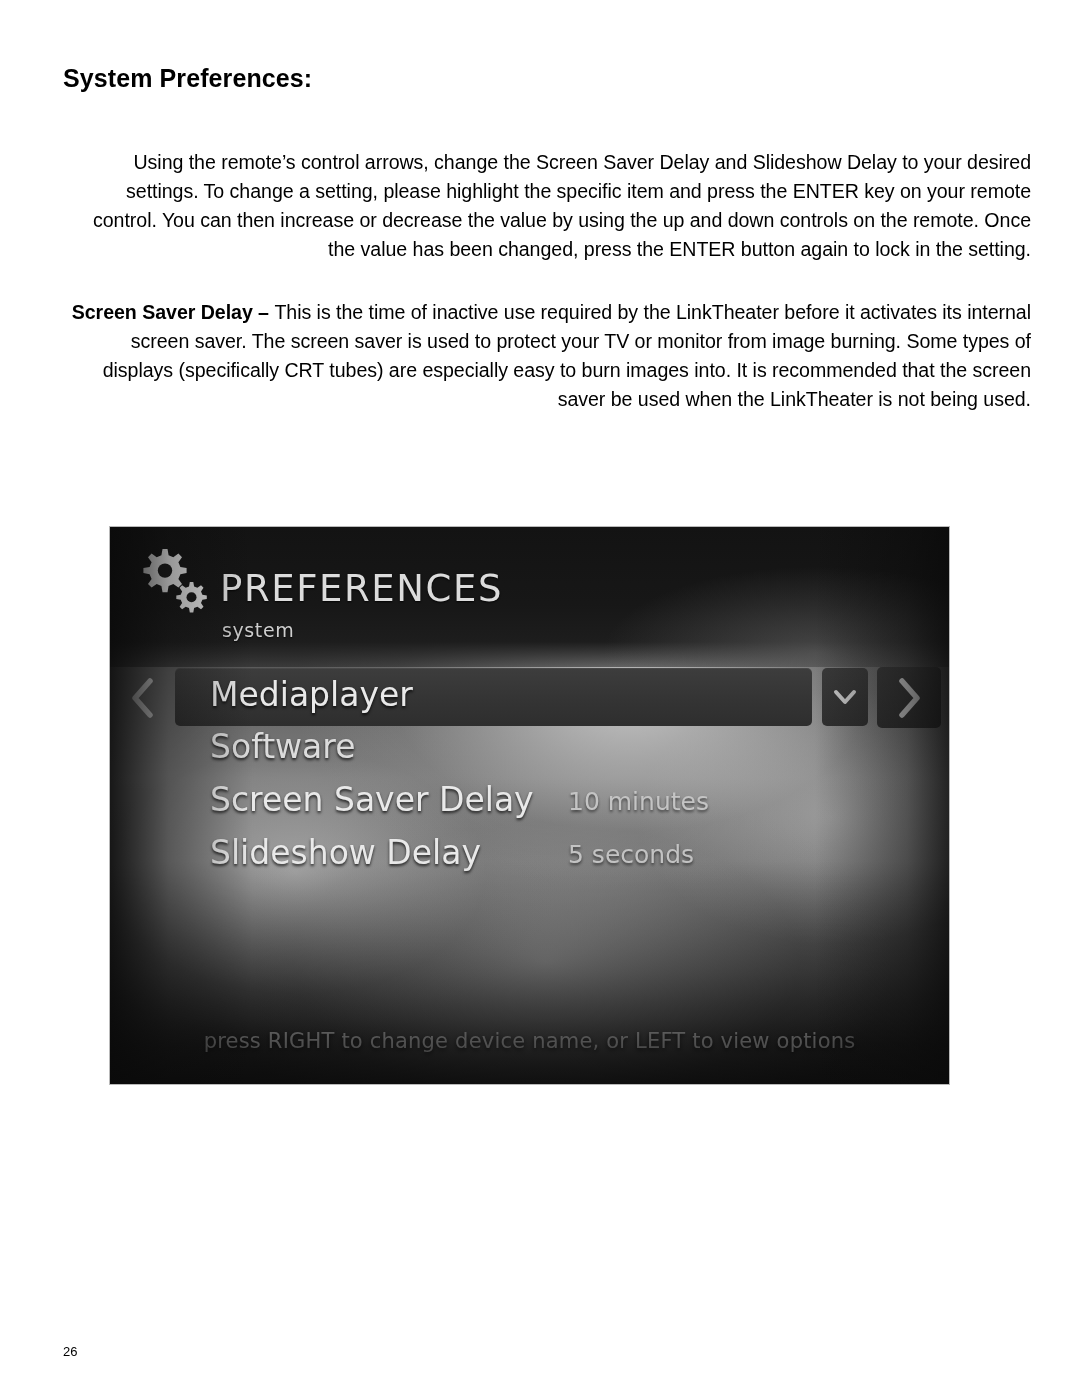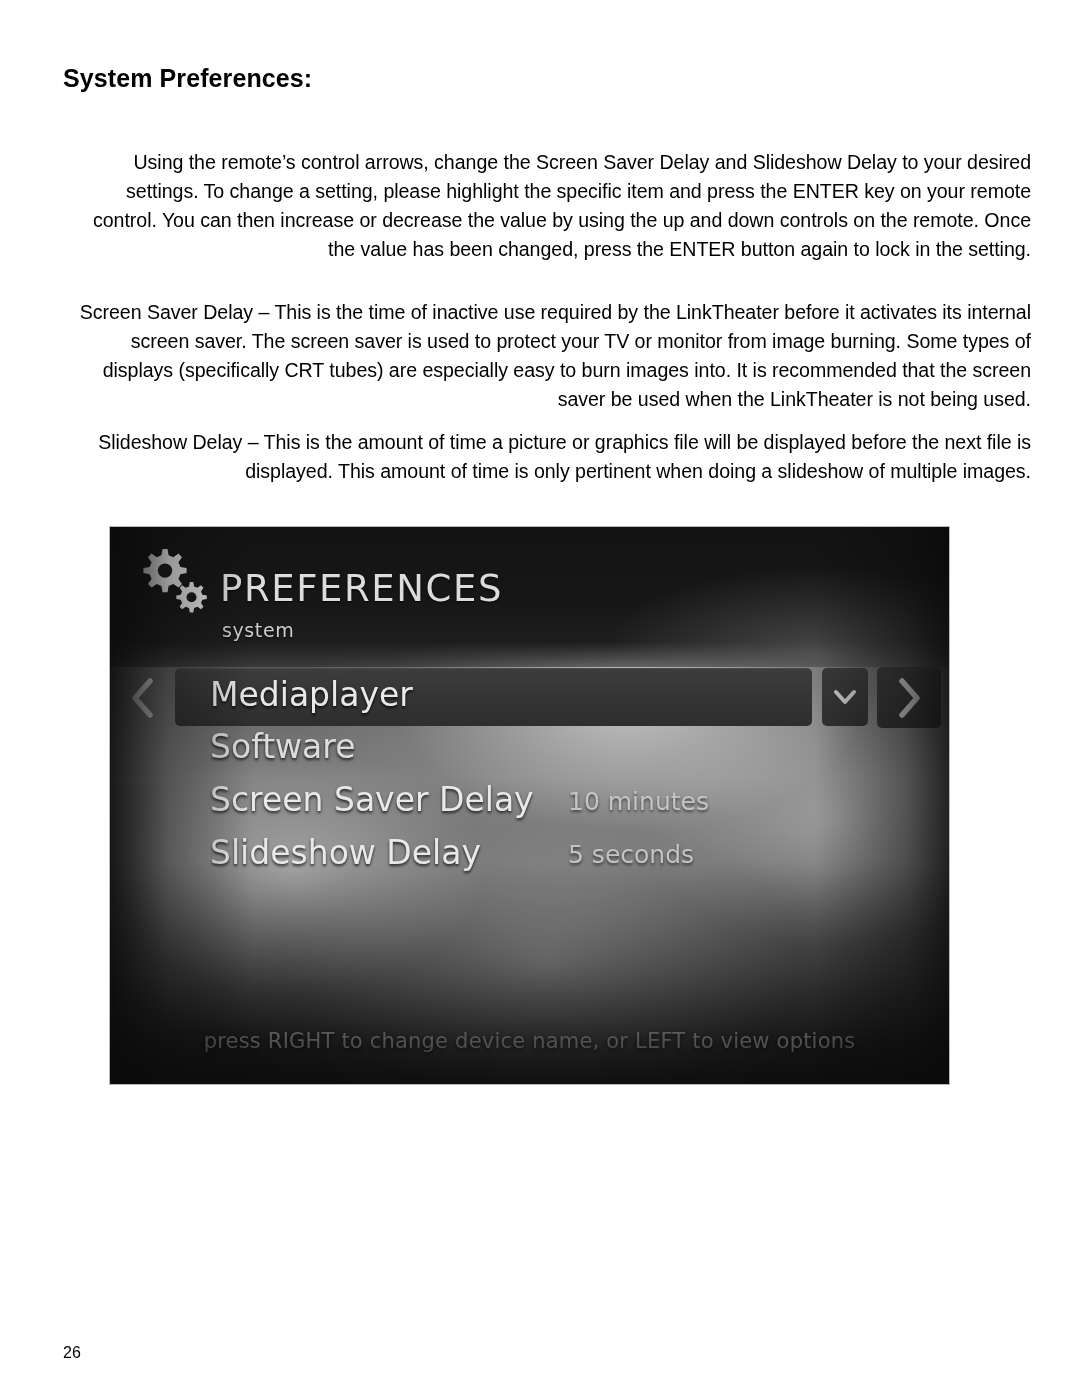--- a/index.html
+++ b/index.html
@@ -35,31 +35,31 @@
 
   .para {
     position: absolute;
     left: 63px;
     width: 968px;
     font-size: 19.6px;
     line-height: 29.2px;
     text-align: right;
     letter-spacing: -0.05px;
   }
-  .para b { font-weight: normal; }
+  .para b { font-weight: bold; }
 
   #para-intro   { top: 112px; }
   #para-screensaver { top: 262px; }
   #para-slideshow   { top: 392px; }
 
   .page-number {
     position: absolute;
     left: 63px;
     top: 1328px;
-    font-size: 16px;
+    font-size: 13px;
   }
 
   
   .tv-shot {
     position: absolute;
     left: 110px;
     top: 511px;
     width: 839px;
     height: 557px;
     overflow: hidden;
@@ -239,23 +239,20 @@
   <div class="doc-title">System Preferences:</div>
 
   <p class="para" id="para-intro">
     <span>Using the remote’s control arrows, change the Screen Saver Delay and Slideshow Delay to your desired settings.  To change a setting, please highlight the specific item and press the ENTER key on your remote control.  You can then increase or decrease the value by using the up and down controls on the remote.  Once the value has been changed, press the ENTER button again to lock in the setting.</span>
   </p>
 
   <p class="para" id="para-screensaver">
     <b>Screen Saver Delay – </b><span>This is the time of inactive use required by the LinkTheater before it activates its internal screen saver.  The screen saver is used to protect your TV or monitor from image burning.  Some types of displays (specifically CRT tubes) are especially easy to burn images into.  It is recommended that the screen saver be used when the LinkTheater is not being used.</span>
   </p>
 
-  <p class="para" id="para-slideshow">
-    <b>Slideshow Delay – </b><span>This is the amount of time a picture or graphics file will be displayed before the next file is displayed.  This amount of time is only pertinent when doing a slideshow of multiple images.</span>
-  </p>
 
   <div class="tv-shot">
     <div class="tv-bg"></div>
     <div class="tv-header-band"></div>
 
     <div class="tv-content">
 
       <div class="gears">
         <svg width="86" height="78" viewBox="0 0 86 78">
           <g fill="#e2e2e2">

